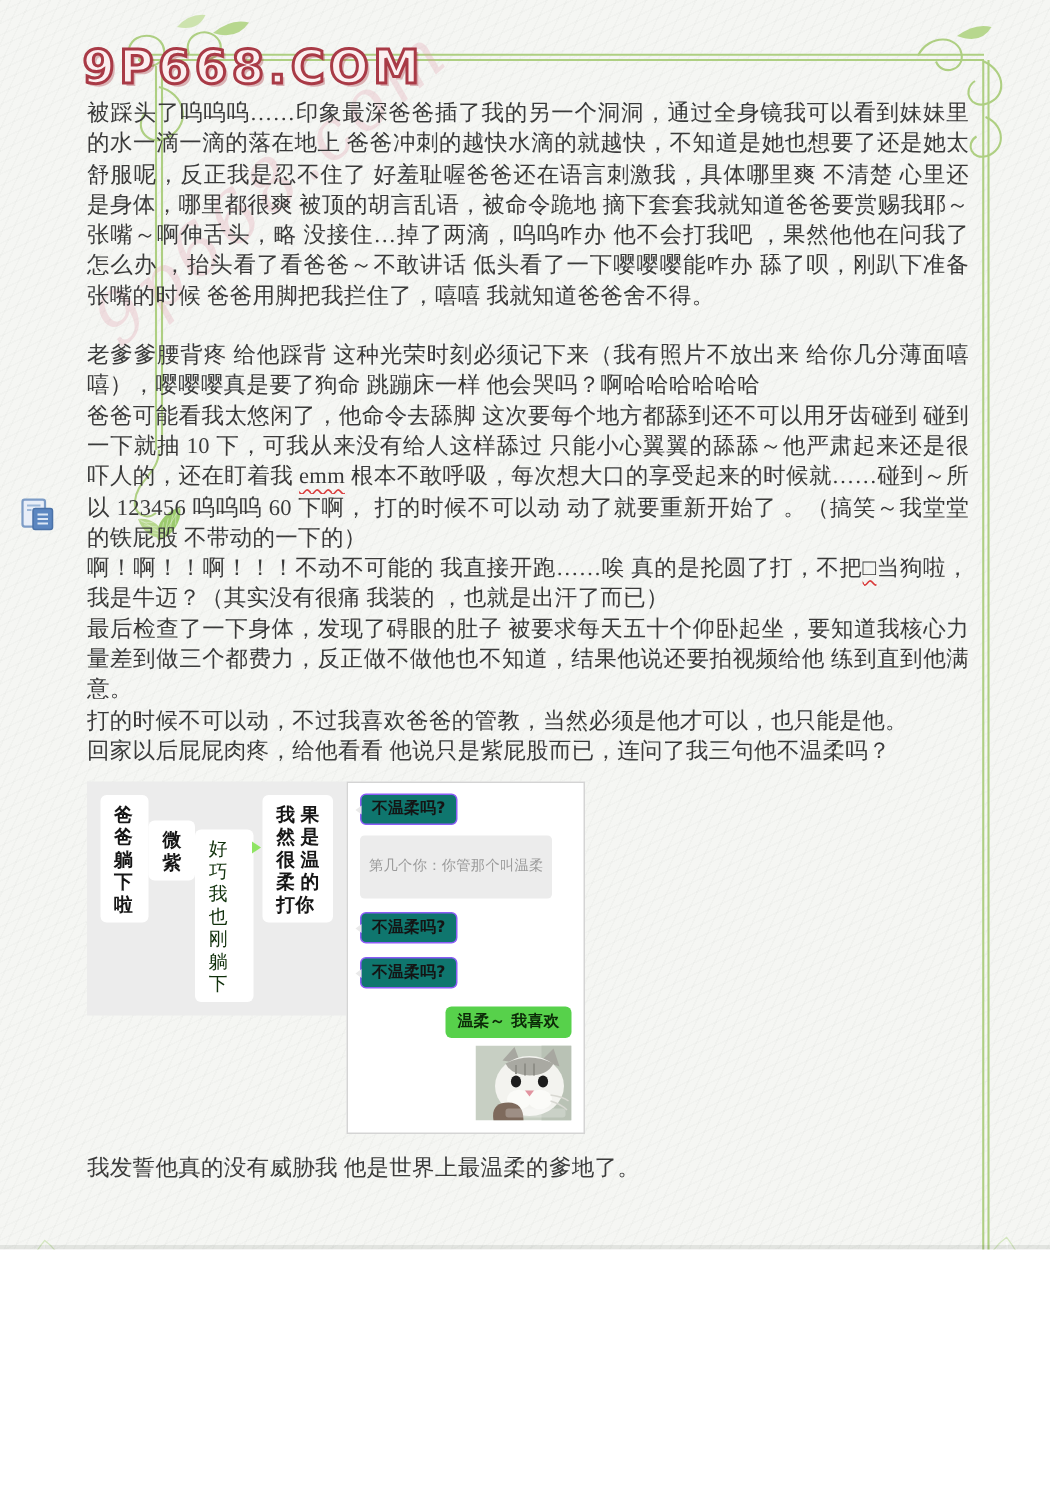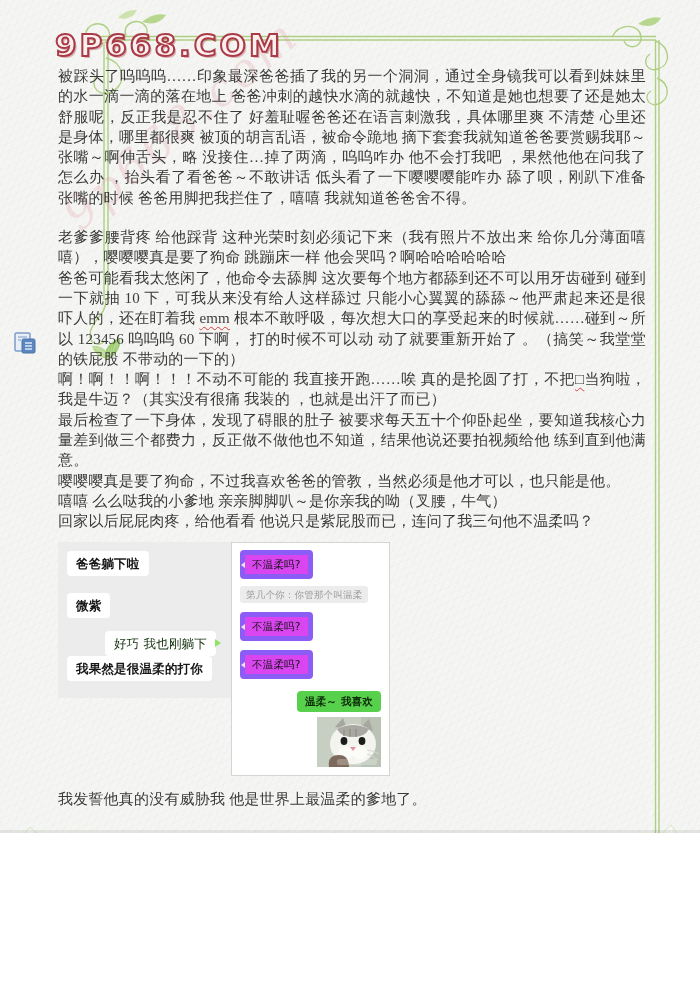--- a/index.html
+++ b/index.html
@@ -55,45 +55,45 @@
   .boxchar{
     display:inline-block;
     text-decoration:underline wavy #d93b3b 1px;text-underline-offset:3px;
   }
 
   
   .chat{width:332px;margin-top:10px;display:flex;align-items:flex-start;
         font-family:"DejaVu Sans","Liberation Sans",sans-serif;}
   .chat-left{
     width:173px;height:156px;box-sizing:border-box;background:#ececec;
-    padding:9px 9px;display:flex;flex-direction:column;align-items:flex-start;
+    padding:9px 9px;display:flex;flex-direction:row;align-items:flex-start;
   }
   .lb{background:#ffffff;border-radius:4px;padding:5px 9px;
       font-size:12.5px;font-weight:700;color:#161616;line-height:1.2;}
   .lb2{margin-top:17px;}
   .lgb{background:#ffffff;border-radius:4px;padding:5px 9px;
        font-size:12.5px;font-weight:400;color:#10300b;line-height:1.2;
        align-self:flex-end;margin-top:13px;position:relative;margin-right:6px;}
   .lgb::after{content:'';position:absolute;right:-5px;top:8px;
        border-left:6px solid #8fe463;border-top:4px solid transparent;
        border-bottom:4px solid transparent;}
   .lb4{}
 
   .chat-right{
     width:159px;min-height:148px;box-sizing:border-box;background:#ffffff;
     border:1px solid #d4d4d4;padding:7px 8px 8px 8px;
     display:flex;flex-direction:column;align-items:flex-start;
   }
-  .wb{background:#d946ef;border:5px solid #8b5cf6;border-radius:4px;padding:3px 7px;
-      font-size:10.5px;font-weight:400;color:#141414;position:relative;line-height:1.25;}
+  .wb{background:#0f766e;border:1px solid #8b5cf6;border-radius:4px;padding:3px 7px;
+      font-size:10.5px;font-weight:700;color:#141414;position:relative;line-height:1.25;}
   .wb::before{content:'';position:absolute;left:-4px;top:7px;
       border-right:4px solid #e9e9e9;border-top:3px solid transparent;
       border-bottom:3px solid transparent;}
   .mt8{margin-top:9px;}
-  .quote{background:#ececec;border-radius:3px;padding:3px 6px;
+  .quote{background:#ececec;border-radius:3px;padding:15px 6px;
       font-size:9.5px;color:#9a9a9a;margin-top:7px;white-space:nowrap;line-height:1.2;}
   .gb{background:#57d14b;border-radius:4px;padding:4px 8px;
       font-size:10.5px;font-weight:700;color:#0c2b08;
       align-self:flex-end;margin-top:12px;line-height:1.25;}
   .cat{align-self:flex-end;margin-top:5px;line-height:0;}
 
   .closing{margin-top:13px;}
   .bottom-edge{position:absolute;left:0;right:0;bottom:0;height:3px;
       background:rgba(60,70,60,0.10);z-index:4;}
 </style>
@@ -177,22 +177,21 @@
     <path d="M6 7 h9 M6 10 h3" stroke="#9db8d8" stroke-width="1.4" fill="none"></path>
     <path d="M13 13 h7 M13 16 h7 M13 19 h7" stroke="#dce7f5" stroke-width="1.3" fill="none"></path>
   </svg>
 
   <div class="content">
     <p class="para">被踩头了呜呜呜……印象最深爸爸插了我的另一个洞洞，通过全身镜我可以看到妹妹里的水一滴一滴的落在地上 爸爸冲刺的越快水滴的就越快，不知道是她也想要了还是她太舒服呢，反正我是忍不住了 好羞耻喔爸爸还在语言刺激我，具体哪里爽 不清楚 心里还是身体，哪里都很爽 被顶的胡言乱语，被命令跪地 摘下套套我就知道爸爸要赏赐我耶～ 张嘴～啊伸舌头，略 没接住…掉了两滴，呜呜咋办 他不会打我吧 ，果然他他在问我了 怎么办 ，抬头看了看爸爸～不敢讲话 低头看了一下嘤嘤嘤能咋办 舔了呗，刚趴下准备张嘴的时候 爸爸用脚把我拦住了，嘻嘻 我就知道爸爸舍不得。</p>
     <p class="para gap-top">老爹爹腰背疼 给他踩背 这种光荣时刻必须记下来（我有照片不放出来 给你几分薄面嘻嘻），嘤嘤嘤真是要了狗命 跳蹦床一样 他会哭吗？啊哈哈哈哈哈哈</p>
     <p class="para"><span>爸爸可能看我太悠闲了，他命令去舔脚 这次要每个地方都舔到还不可以用牙齿碰到 碰到一下就抽 10 下，可我从来没有给人这样舔过 只能小心翼翼的舔舔～他严肃起来还是很吓人的，还在盯着我 </span><span class="misspell">emm</span><span> 根本不敢呼吸，每次想大口的享受起来的时候就……碰到～所以 123456 呜呜呜 60 下啊，  打的时候不可以动 动了就要重新开始了 。（搞笑～我堂堂的铁屁股 不带动的一下的）</span></p>
     <p class="para"><span>啊！啊！！啊！！！不动不可能的 我直接开跑……唉 真的是抡圆了打，不把</span><span class="boxchar">□</span><span>当狗啦，我是牛迈？（其实没有很痛 我装的 ，也就是出汗了而已）</span></p>
     <p class="para">最后检查了一下身体，发现了碍眼的肚子 被要求每天五十个仰卧起坐，要知道我核心力量差到做三个都费力，反正做不做他也不知道，结果他说还要拍视频给他  练到直到他满意。</p>
-    <p class="para">嘤嘤嘤真是要了狗命，不过我喜欢爸爸的管教，当然必须是他才可以，也只能是他。</p>
-    <p class="para">嘻嘻 么么哒我的小爹地 亲亲脚脚叭～是你亲我的呦（叉腰，牛气）</p>
+    <p class="para">打的时候不可以动，不过我喜欢爸爸的管教，当然必须是他才可以，也只能是他。</p>
     <p class="para">回家以后屁屁肉疼，给他看看 他说只是紫屁股而已，连问了我三句他不温柔吗？</p>
 
     <div class="chat">
       <div class="chat-left">
         <div class="lb">爸爸躺下啦</div>
         <div class="lb lb2">微紫</div>
         <div class="lgb">好巧 我也刚躺下</div>
         <div class="lb lb4">我果然是很温柔的打你</div>
       </div>
       <div class="chat-right">

